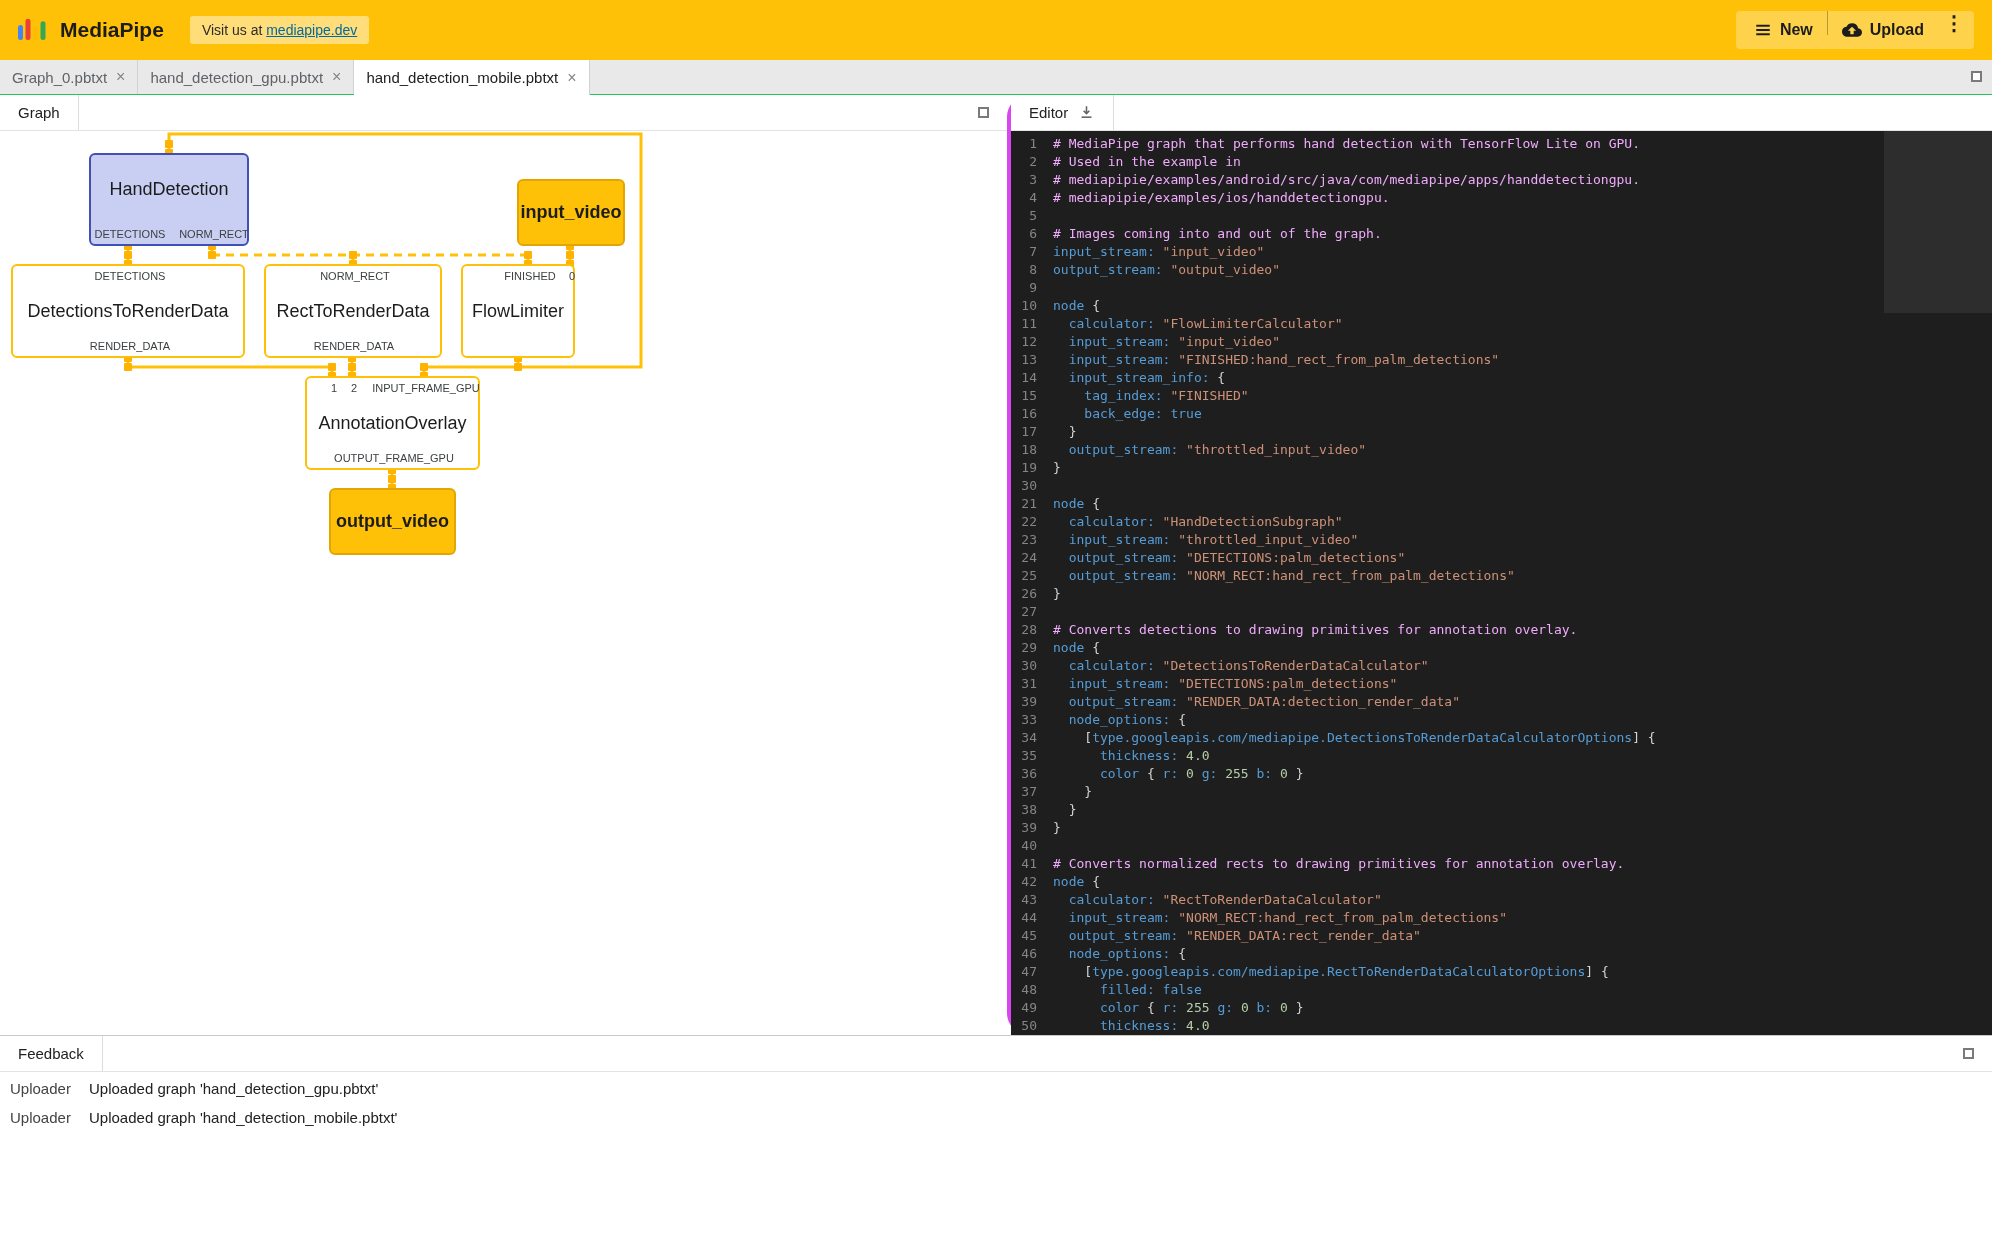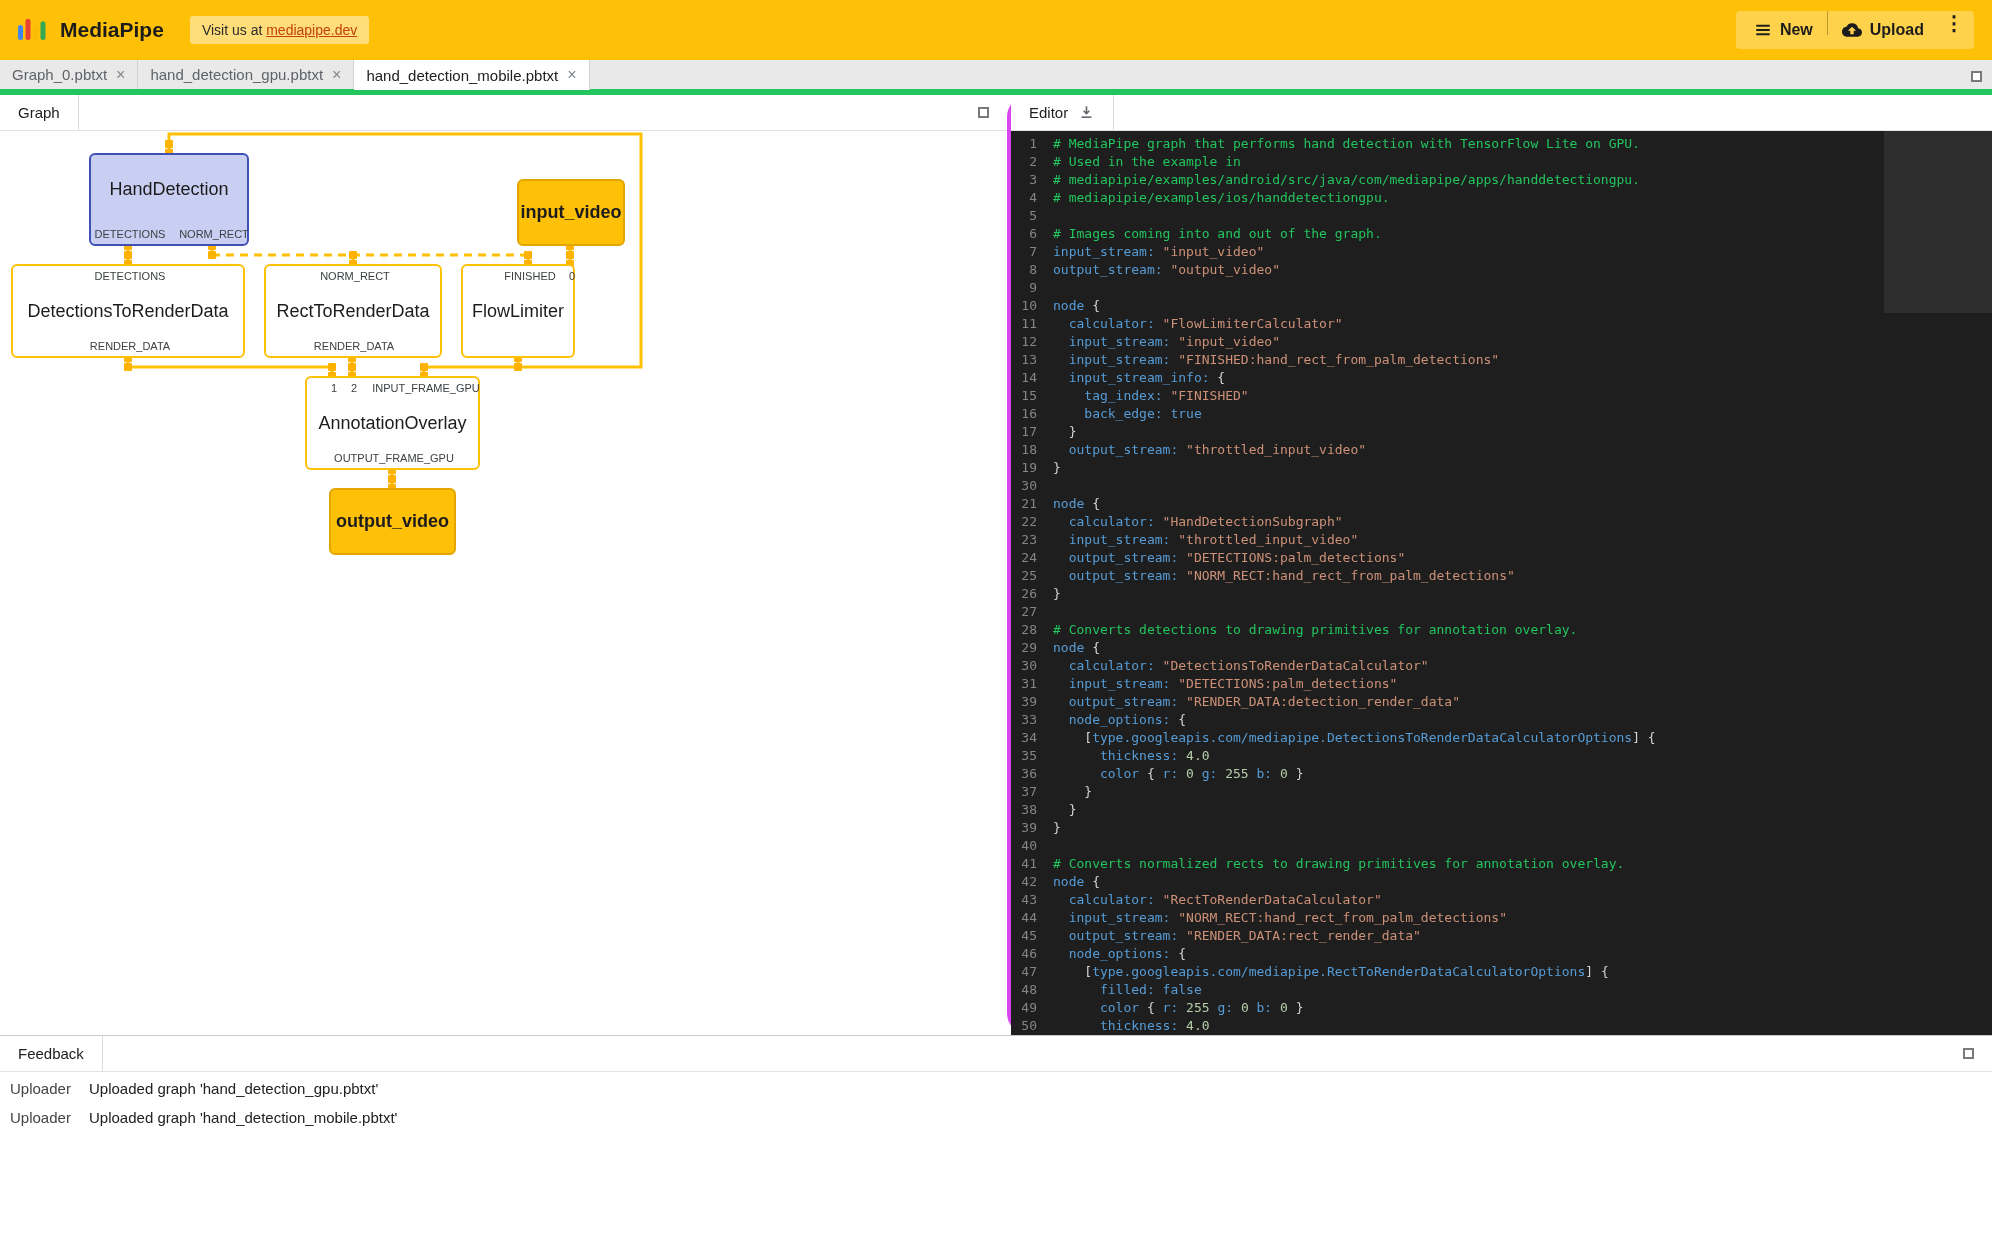--- a/index.html
+++ b/index.html
@@ -9,32 +9,32 @@
     font-family:"Liberation Sans", sans-serif; color:#202124;
   }
 
   
   .header { position:absolute; top:0; left:0; right:0; height:60px;
     background:#FFC107; display:flex; align-items:center; padding:0 18px; z-index:30; }
   .logo { width:30px; height:30px; margin-right:12px; }
   .app-title { font-size:21px; font-weight:700; color:#1c1c1c; }
   .visit-badge { margin-left:26px; background:#FFDE7A; border-radius:3px;
     padding:6px 12px; font-size:14px; color:#2b2b2b; }
-  .visit-link { text-decoration:underline; color:#c2410c; cursor:pointer;margin-top:20px; }
+  .visit-link { text-decoration:underline; color:#0369a1; cursor:pointer;margin-top:20px; }
   .header-spacer { flex:1; }
   .header-actions { display:flex; align-items:flex-start; background:rgba(255,255,255,0.28);
     border-radius:4px; height:38px; padding:0 4px; }
   .header-btn { display:flex; align-items:center; gap:8px; padding:0 14px; height:38px;
     font-size:16px; font-weight:600; color:#1c1c1c; cursor:pointer; }
   .header-divider { width:1px; height:24px; background:rgba(0,0,0,0.28); }
   .kebab { font-size:20px; font-weight:700; padding:0 6px; cursor:pointer; color:#1c1c1c; }
 
   
   .file-tabbar { position:absolute; top:60px; left:0; right:0; height:35px;
-    background:#E9E9E9; border-bottom:6px solid #22c55e; display:flex; align-items:stretch; z-index:20; }
+    background:#E9E9E9; border-bottom:1px solid #22c55e; display:flex; align-items:stretch; z-index:20; }
   .file-tab { display:flex; align-items:center; padding:0 12px; border-right:1px solid #D2D2D2;
     font-size:15px; color:#5F6368; cursor:pointer; background:transparent; }
   .file-tab.active { background:#fff; color:#202124; margin-bottom:-1px; }
   .tab-close { margin-left:9px; font-size:16px; color:#80868B; cursor:pointer; line-height:1; }
   .popout { width:11px; height:11px; border:2px solid #7a7a7a; background:#fff; cursor:pointer; }
   .file-tabbar .popout { position:absolute; right:10px; top:11px; }
 
   
   .main { position:absolute; top:95px; left:0; right:0; bottom:201px; }
   .graph-panel { position:absolute; left:0; top:0; bottom:0; width:1007px; background:#fff; }
@@ -67,21 +67,21 @@
   .gnode-ports.bottom .port-label { bottom:4px; }
 
   
   .editor-content { position:absolute; top:36px; left:0; right:0; bottom:0;
     background:#1E1E1E; overflow:hidden; }
   .editor-code { position:absolute; top:4px; left:0; right:112px;
     font-family:"DejaVu Sans Mono", monospace; font-size:13px; line-height:18px; }
   .code-line { display:flex; height:18px; white-space:pre; }
   .line-num { flex:none; width:42px; text-align:right; padding-right:16px; color:#858585; }
   .line-content { white-space:pre; }
-  .tk-c { color:#22c55e; }
+  .tk-c { color:#f0abfc; }
   .tk-k { color:#569CD6; }
   .tk-s { color:#CE9178; }
   .tk-n { color:#B5CEA8; }
   .tk-p { color:#D4D4D4; }
 
   .editor-minimap { position:absolute; top:2px; right:14px; width:92px; overflow:hidden;
     font-family:"DejaVu Sans Mono", monospace; cursor:pointer; }
   .mini-line { height:3.5px; overflow:hidden; }
   .mini-line .line-content { font-size:3px; line-height:3.5px; }
   .minimap-slider { position:absolute; top:0; right:0; width:108px; height:182px;

